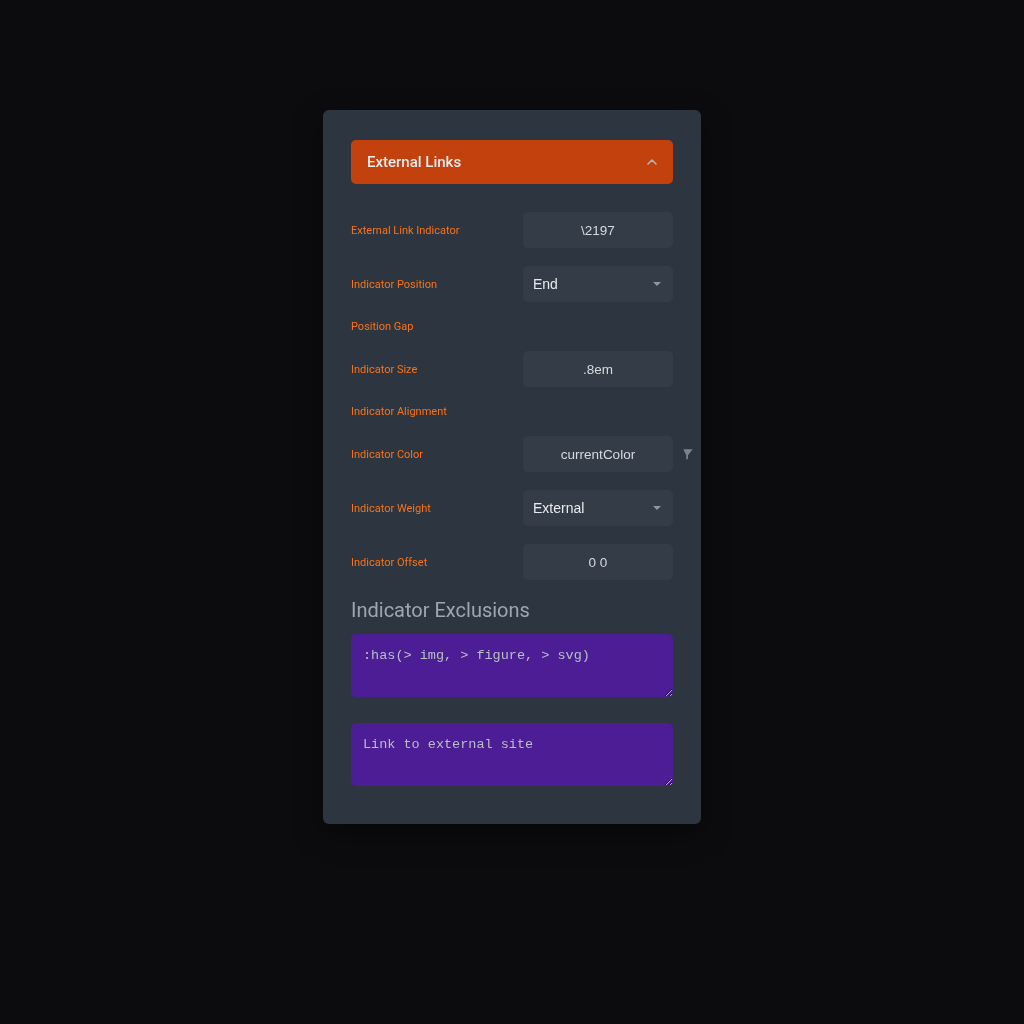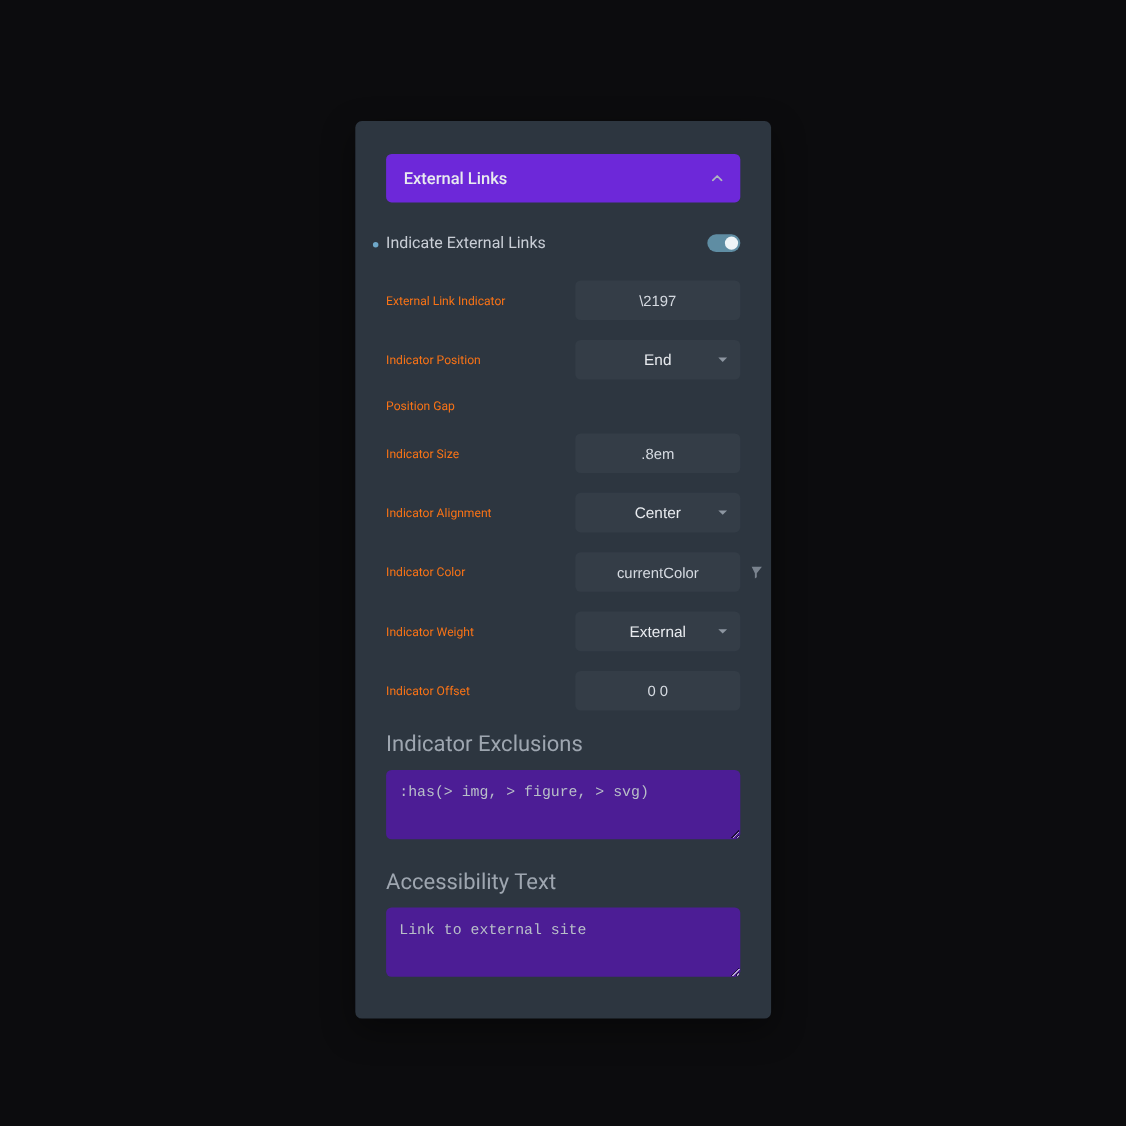--- a/index.html
+++ b/index.html
@@ -15,21 +15,21 @@
     color: #c9ced6;
   }
   .panel {
     width: 378px;
     background: #2d3640;
     border-radius: 6px;
     padding: 30px 28px 34px 28px;
     box-shadow: 0 10px 30px rgba(0,0,0,0.4);
   }
   .section-header {
-    background: #6d28d9;
+    background: #c2410c;
     border-radius: 5px;
     height: 44px;
     display: flex;
     align-items: center;
     justify-content: space-between;
     padding: 0 16px;
     margin-bottom: 28px;
     cursor: pointer;
   }
   .section-header .title {
@@ -95,21 +95,20 @@
     border-radius: 5px;
     color: #d5dae1;
     font-size: 13.5px;
     text-align: center;
     padding: 0 10px;
     font-family: Liberation Sans, sans-serif;
   }
   .select {
     display: flex;
     align-items: center;
-    justify-content: center;
     position: relative;
     cursor: pointer;
   }
   .select .value {
     color: #e8ebef;
     font-size: 14px;
     font-weight: 500;
   }
   .select .caret {
     position: absolute;
@@ -157,27 +156,20 @@
 
   <div class="section-header">
     <span class="title">External Links</span>
     <span class="chevron">
       <svg width="10" height="6" viewBox="0 0 10 6">
           <path d="M1 5 L5 1 L9 5" stroke="#aeb5bf" stroke-width="1.6" fill="none" stroke-linecap="round" stroke-linejoin="round"></path>
         </svg>
     </span>
   </div>
 
-  <div class="toggle-row">
-    <span class="dot"></span>
-    <span class="label">Indicate External Links</span>
-    <div class="toggle">
-      <div class="knob"></div>
-    </div>
-  </div>
 
   <div class="field-row">
     <span class="label">External Link Indicator</span>
     <input class="input" value="\2197" style="">
   </div>
 
   <div class="field-row">
     <span class="label">Indicator Position</span>
     <div class="select">
       <span class="value">End</span>
@@ -189,24 +181,20 @@
     <span class="label">Position Gap</span>
   </div>
 
   <div class="field-row">
     <span class="label">Indicator Size</span>
     <input class="input" value=".8em" style="">
   </div>
 
   <div class="field-row">
     <span class="label">Indicator Alignment</span>
-    <div class="select">
-      <span class="value">Center</span>
-      <span class="caret"></span>
-    </div>
   </div>
 
   <div class="field-row with-icon">
     <span class="label">Indicator Color</span>
     <input class="input" value="currentColor" style="">
     <span class="extra-icon">
       <svg width="14" height="14" viewBox="0 0 24 24">
           <path fill="#7a838e" d="M4 4 L20 4 L12 14 L12 20 L9 22 L9 14 Z"></path>
         </svg>
     </span>
@@ -224,17 +212,16 @@
     <span class="label">Indicator Offset</span>
     <input class="input" value="0 0" style="">
   </div>
 
   <div class="block">
     <div class="block-label">Indicator Exclusions</div>
     <textarea class="textarea" style="">:has(&gt; img, &gt; figure, &gt; svg)</textarea>
   </div>
 
   <div class="block">
-    <div class="block-label">Accessibility Text</div>
     <textarea class="textarea" style="">Link to external site</textarea>
   </div>
 
 </div>
 
 </body></html>

